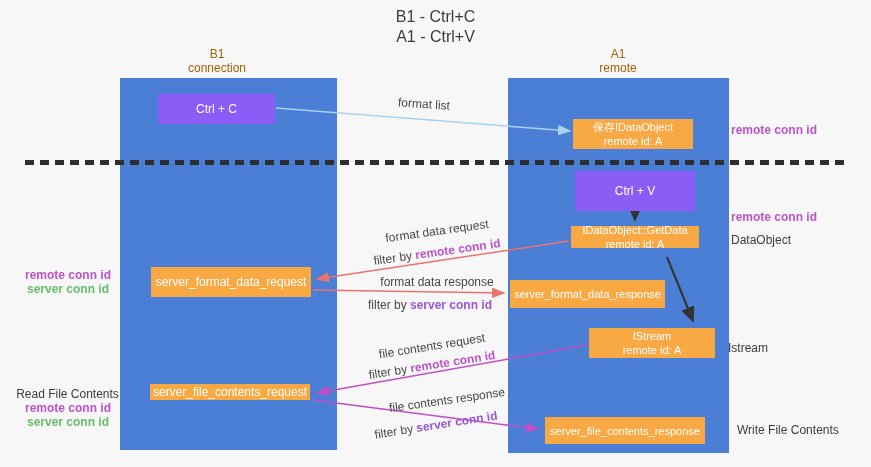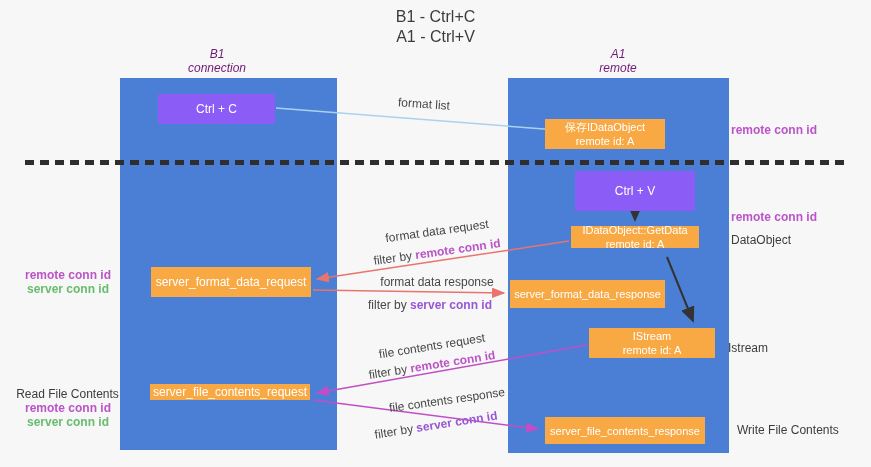--- a/index.html
+++ b/index.html
@@ -2,21 +2,21 @@
 <html><head>
 <meta charset="utf-8">
 <style>
   * { margin:0; padding:0; box-sizing:border-box; }
   body { background:#f7f7f8; font-family:"Liberation Sans", sans-serif; }
   .page { position:relative; width:871px; height:467px; background:#f7f7f8; overflow:hidden; }
 
   .title { position:absolute; left:0; top:7px; width:871px; text-align:center;
            font-size:16px; line-height:20px; color:#3c3c3c; }
   .col-header { position:absolute; width:140px; text-align:center;
-                font-size:12px; line-height:14px; color:#701a75;font-style:italic; }
+                font-size:12px; line-height:14px; color:#a16207; }
 
   .column { position:absolute; background:#4b7fd6; }
 
   .node { position:absolute; display:flex; flex-direction:column; align-items:center;
           justify-content:center; color:#ffffff; font-size:12px; line-height:14px;
           text-align:center; }
   .green  { background:#8b5cf6; }
   .orange { background:#f8a944; }
   .node .l2 { font-size:11px; }
 
@@ -80,21 +80,21 @@
     <line x1="569" y1="241" x2="317" y2="279" stroke="#e8746e" stroke-width="1.5" marker-end="url(#m-salmon)"></line>
     <line x1="313" y1="290" x2="504" y2="293" stroke="#e8746e" stroke-width="1.5" marker-end="url(#m-salmon)"></line>
     <line x1="587" y1="345" x2="317" y2="393" stroke="#c04fc6" stroke-width="1.5" marker-end="url(#m-magenta)"></line>
     <line x1="313" y1="400" x2="538" y2="429" stroke="#c04fc6" stroke-width="1.5" marker-end="url(#m-magenta)"></line>
   </svg>
 
   <div class="node green" style="left:158px; top:94px; width:117px; height:30px;">
     <div>Ctrl + C</div>
   </div>
 
-  <div class="node orange" style="left:545px; top:119px; width:120px; height:30px;">
+  <div class="node orange" style="left:573px; top:119px; width:120px; height:30px;">
     <div class="l2">保存IDataObject</div>
     <div class="l2">remote id: A</div>
   </div>
 
   <div class="node green" style="left:575px; top:171px; width:120px; height:40px;">
     <div>Ctrl + V</div>
   </div>
 
   <div class="node orange" style="left:571px; top:226px; width:128px; height:22px;">
     <div class="l2">IDataObject::GetData</div>

